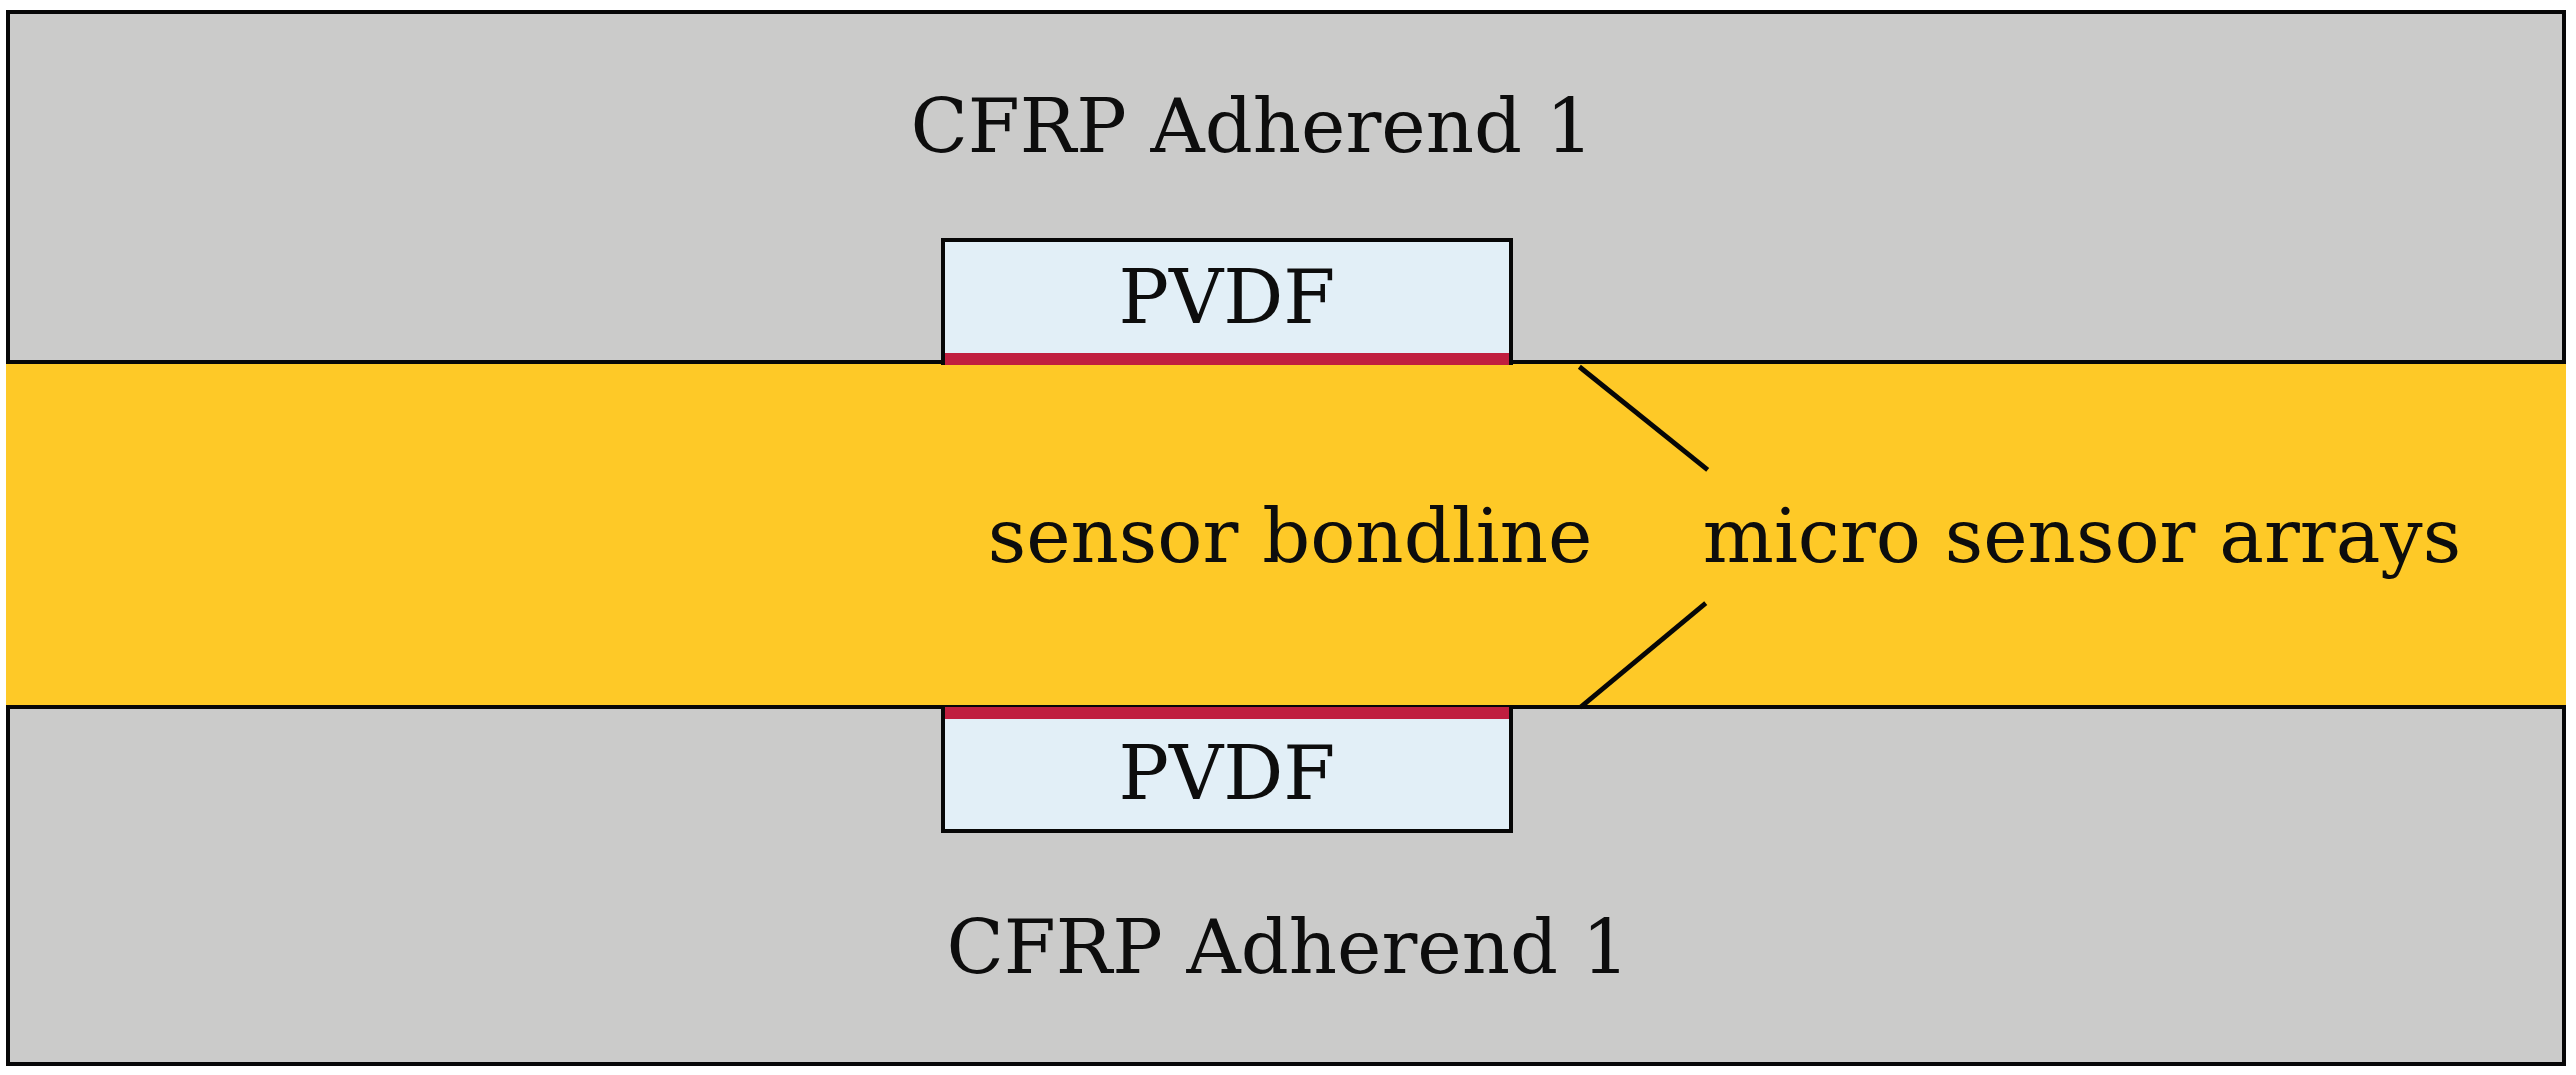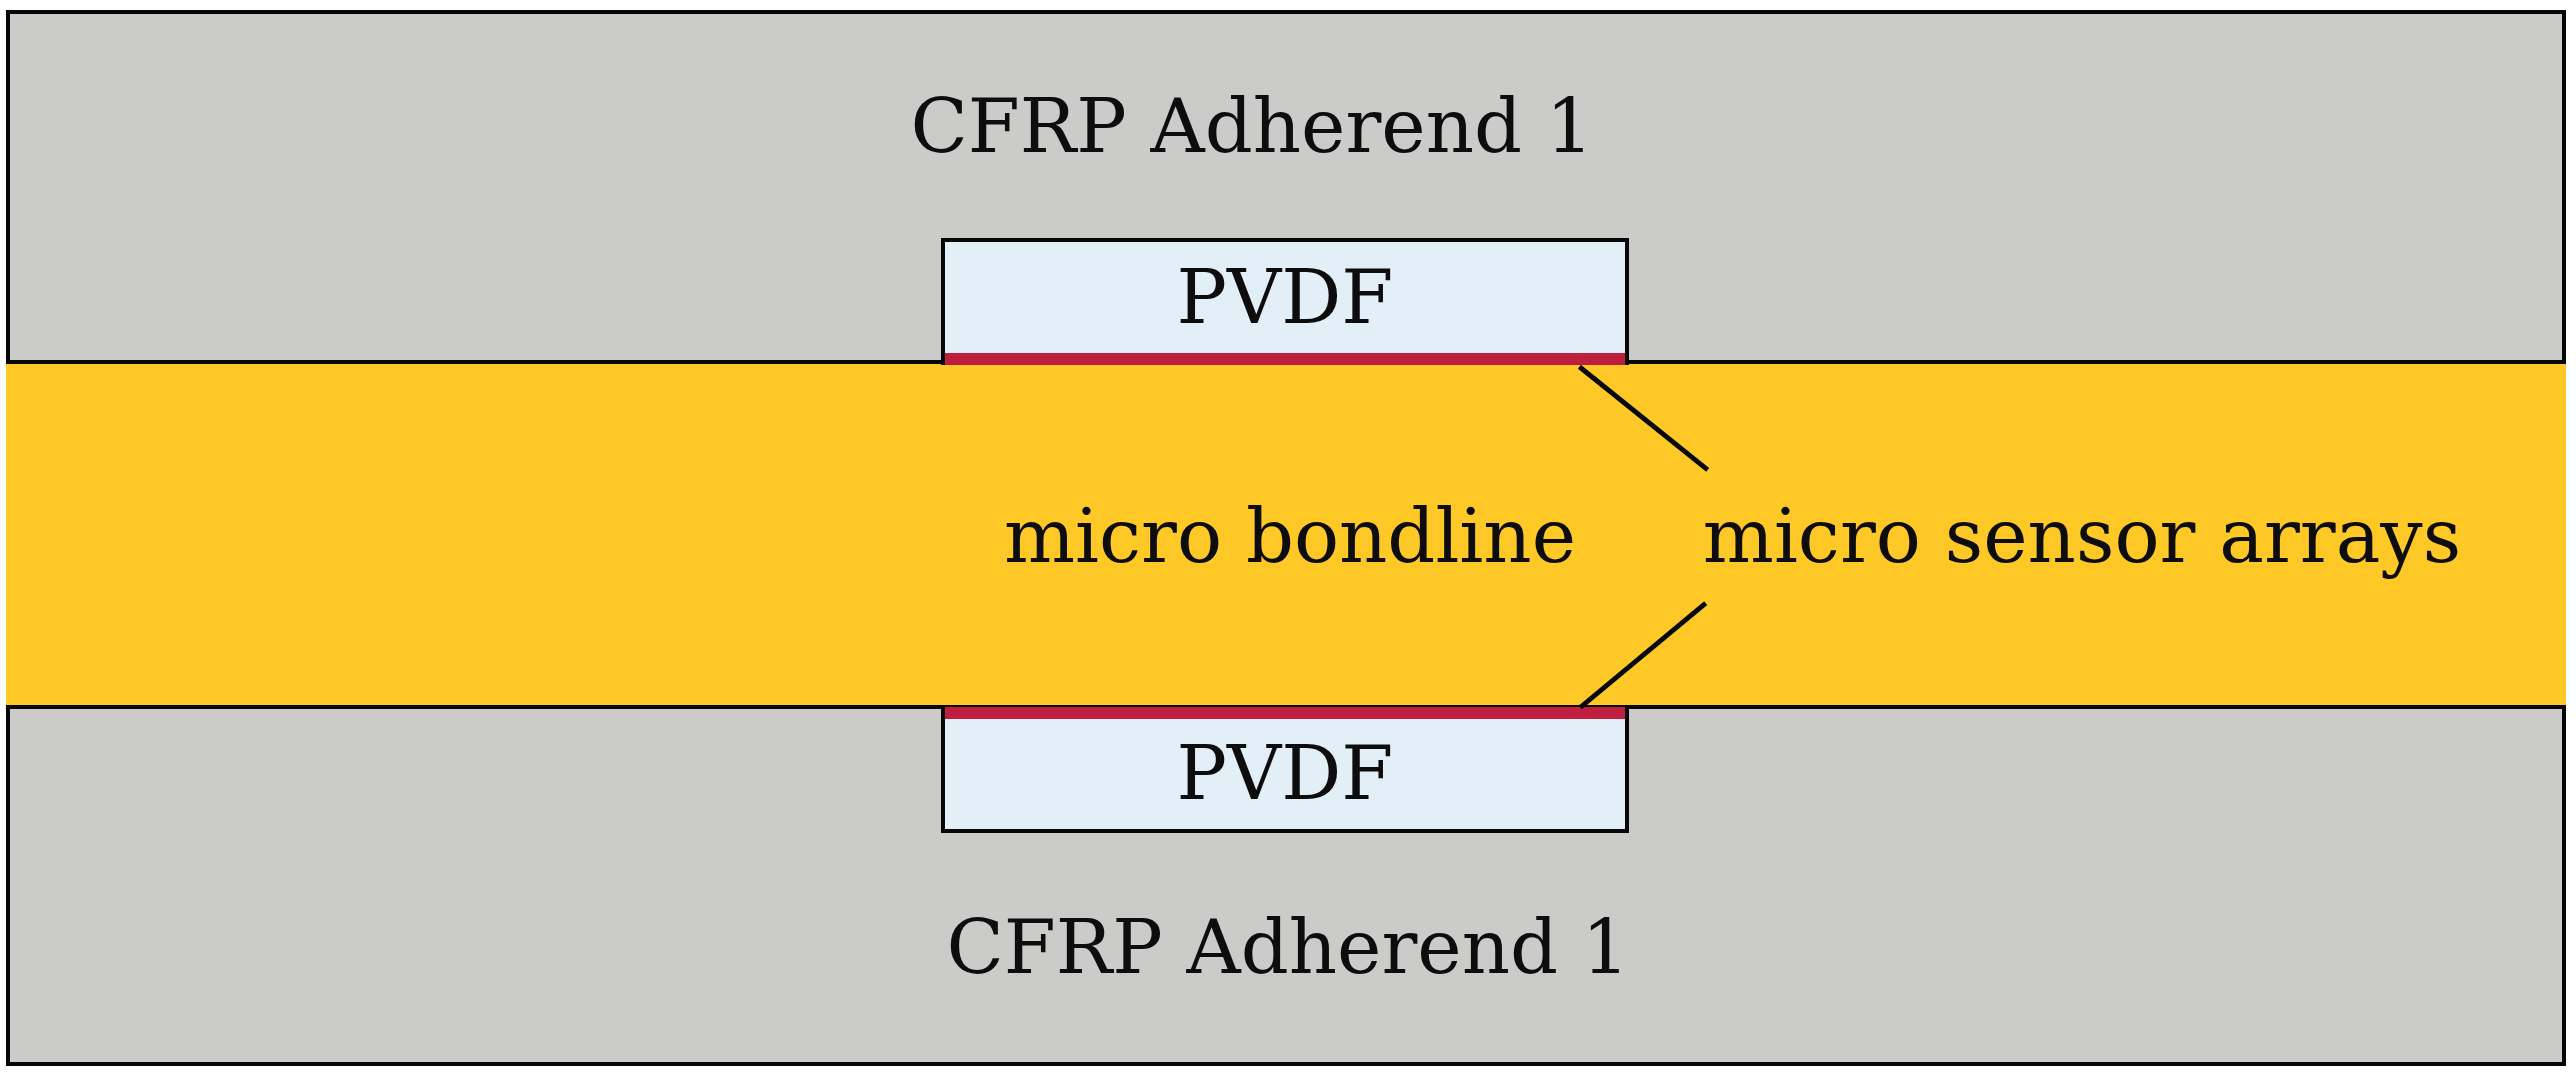--- a/index.html
+++ b/index.html
@@ -37,21 +37,21 @@
     left: 5.8px; top: 360px;
     width: 2560px; height: 349px;
     background: var(--epoxy_yellow);
     border-top: 4.8px solid var(--line_black);
     border-bottom: 4.8px solid var(--line_black);
   }
   
   .pvdf-box {
     position: absolute;
     left: 941px;
-    width: 688px;
+    width: 572px;
     background: var(--pvdf_blue);
     display: flex;
     flex-direction: column;
   }
   .pvdf-box.top {
     top: 238px; height: 127px;
     border: 4.8px solid var(--line_black);
     border-bottom: none;
   }
   .pvdf-box.bottom {
@@ -120,18 +120,18 @@
 
   <svg class="lines-overlay" viewBox="0 0 2670 1115" xmlns="http://www.w3.org/2000/svg">
     <line x1="1637" y1="380" x2="1770" y2="487"></line>
     <line x1="1638" y1="733" x2="1768" y2="625"></line>
   </svg>
 
   <div class="label adherend-1">CFRP Adherend 1</div>
 
   <div class="label adherend-2">CFRP Adherend 1</div>
 
-  <div class="label bondline">micro bondline</div>
+  <div class="label bondline">sensor bondline</div>
 
   <div class="label sensors">micro sensor arrays</div>
 
 </div>
 
 
 </body></html>

